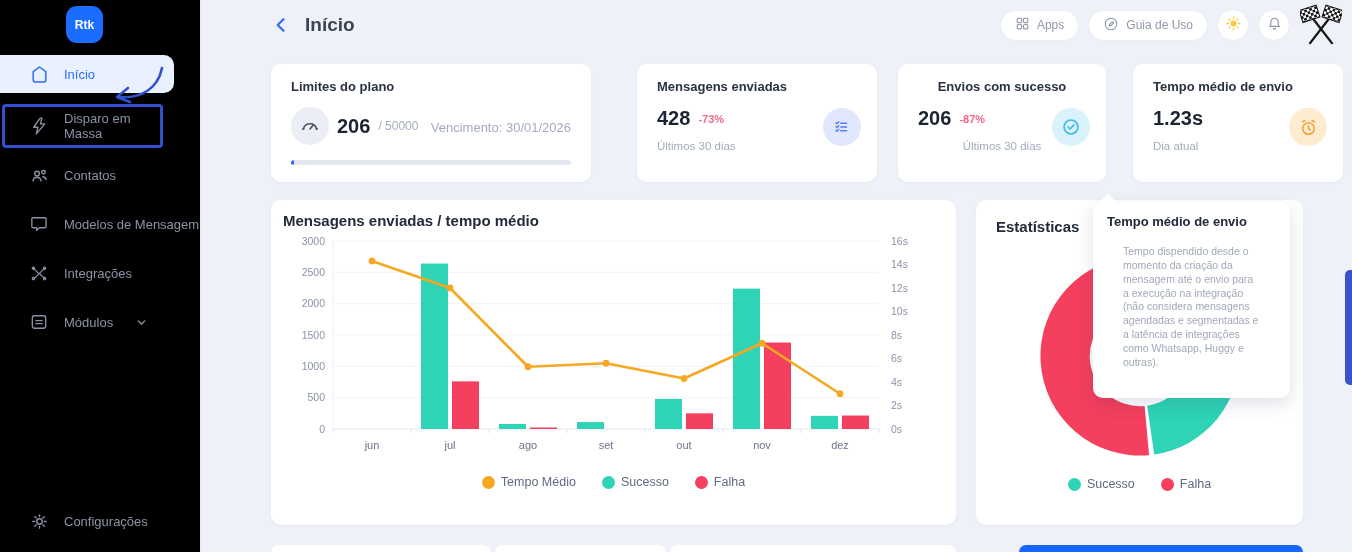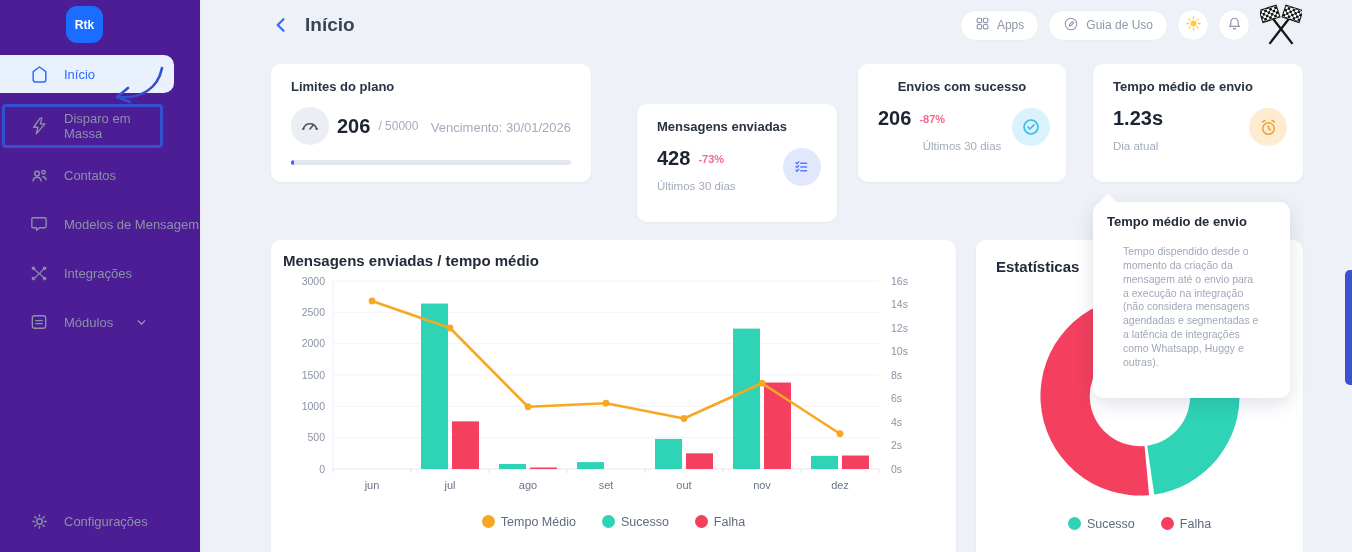--- a/index.html
+++ b/index.html
@@ -1,20 +1,20 @@
 <!DOCTYPE html>
 <html><head>
 <meta charset="utf-8">
 <style>
   html,body{margin:0;padding:0;}
   body{width:1352px;height:552px;overflow:hidden;background:#eef1f7;font-family:"Liberation Sans",sans-serif;position:relative;}
   .app{display:flex;width:1352px;height:552px;}
 
   
-  .sidebar{width:200px;min-width:200px;height:552px;background:#4c1d95;border-right:1px solid #e9edf3;position:relative;}
+  .sidebar{width:200px;min-width:200px;height:552px;background:#000000;border-right:1px solid #e9edf3;position:relative;}
   .logo{width:37px;height:37px;border-radius:11px;background:#1a6dff;color:#fff;font-weight:bold;font-size:12px;
         display:flex;align-items:center;justify-content:center;margin:6px 0 12px 66px;cursor:pointer;}
   .nav{margin-top:2px;}
   .nav-item{display:flex;align-items:center;height:38px;margin-bottom:11px;color:#8a93a6;font-size:13px;cursor:pointer;}
   .nav-item .nicon{width:22px;height:22px;margin:0 14px 0 28px;display:flex;align-items:center;justify-content:center;flex:none;}
   .nav-item svg{display:block;}
   .nav-item.active{background:#e9f0fe;color:#2e6bff;width:174px;border-radius:0 10px 10px 0;font-weight:500;}
   .nav-item.annotated{border:3px solid #3350cf;border-radius:4px;width:155px;margin-left:2px;margin-top:8px;margin-bottom:8px;}
   .nav-item.annotated .nicon{margin-left:23px;}
   .nav-item .chev{margin-left:22px;color:#9aa3b5;}
@@ -31,21 +31,21 @@
   .pill{display:flex;align-items:center;gap:7px;height:31px;padding:0 14px;border-radius:16px;background:#fff;
         border:1px solid #e9edf3;color:#8f98ab;font-size:12px;font-family:inherit;cursor:pointer;}
   .roundbtn{width:32px;height:32px;border-radius:50%;background:#fff;border:1px solid #e9edf3;display:flex;align-items:center;justify-content:center;cursor:pointer;padding:0;}
   .flags{width:44px;height:44px;display:flex;align-items:center;justify-content:center;}
 
   
   .card{background:#fff;border-radius:10px;box-shadow:0 1px 3px rgba(40,60,120,.05);}
   .stats-row{display:flex;margin-top:14px;}
   .stat-card{height:118px;box-sizing:border-box;padding:15px 20px;position:relative;}
   .sc1{width:320px;margin-right:46px;padding-left:20px;}
-  .sc2{width:200px;margin-right:21px;margin-top:40px;}
+  .sc2{width:240px;margin-right:21px;}
   .sc3{width:208px;margin-right:27px;text-align:center;}
   .sc4{width:210px;}
   .stat-card h3{margin:0;font-size:13px;color:#2a3342;font-weight:bold;}
   .valrow{display:flex;align-items:center;margin-top:13px;gap:8px;}
   .bignum{font-size:20px;font-weight:bold;color:#1c2333;}
   .muted{font-size:12px;color:#a3abbd;}
   .delta{font-size:11px;color:#f4688a;font-weight:bold;}
   .subtitle{font-size:11.5px;color:#a3abbd;margin-top:10px;}
   .cicon{width:38px;height:38px;border-radius:50%;display:flex;align-items:center;justify-content:center;flex:none;}
   .cicon.fr{position:absolute;right:16px;top:44px;}
@@ -56,21 +56,21 @@
   .rnote{position:absolute;right:20px;top:56px;font-size:13px;color:#a3abbd;}
   .progress{height:5px;background:#e3e7ef;border-radius:3px;margin-top:15px;overflow:hidden;}
   .progress .fill{height:100%;background:#2e6bff;border-radius:3px;}
 
   
   .charts-row{display:flex;margin-top:18px;}
   .chart-card{width:685px;margin-right:20px;height:325px;box-sizing:border-box;padding:12px;}
   .chart-card h2,.stats-card h2{margin:0;font-size:15px;color:#232b3a;font-weight:bold;}
   .stats-card{width:327px;height:325px;box-sizing:border-box;padding:18px 20px;}
   .legend{display:flex;justify-content:center;align-items:center;gap:26px;margin-top:4px;}
-  .legend .litem{display:flex;align-items:flex-start;gap:6px;font-size:12.5px;color:#5f6b80;cursor:pointer;}
+  .legend .litem{display:flex;align-items:flex-end;gap:6px;font-size:12.5px;color:#5f6b80;cursor:pointer;}
   .legend .dot{width:13px;height:13px;border-radius:50%;display:inline-block;}
   #donut-wrap{display:flex;justify-content:center;margin-top:14px;}
   .stats-card .legend{margin-top:14px;}
 
   
   .tooltip{position:absolute;left:1093px;top:202px;width:197px;background:#fff;border-radius:10px;z-index:60;
            box-shadow:0 6px 18px rgba(30,40,90,.14);padding:12px 14px 12px;box-sizing:border-box;}
   .tooltip:before{content:"";position:absolute;top:-6px;left:9px;width:12px;height:12px;background:#fff;transform:rotate(45deg);}
   .tooltip h4{margin:0 0 5px;font-size:13px;color:#232b3a;font-weight:bold;}
   .tooltip p{margin:16px;font-size:10.5px;line-height:1.32;color:#a0a8b8;}

